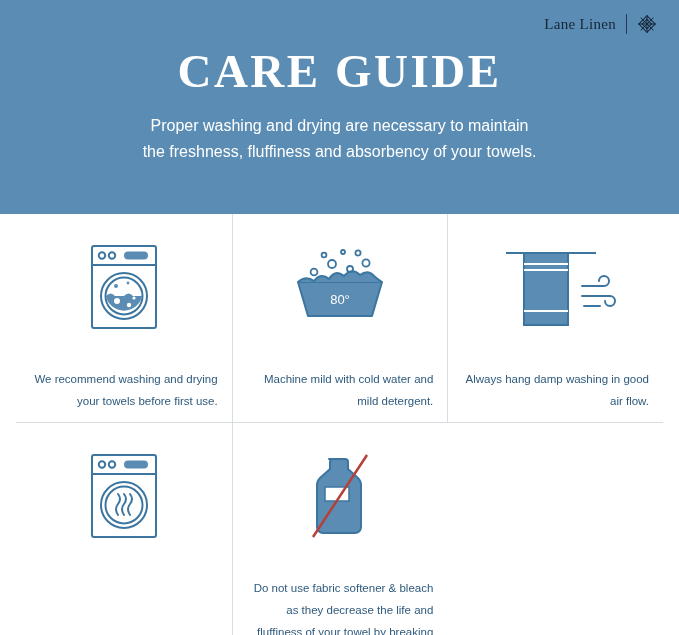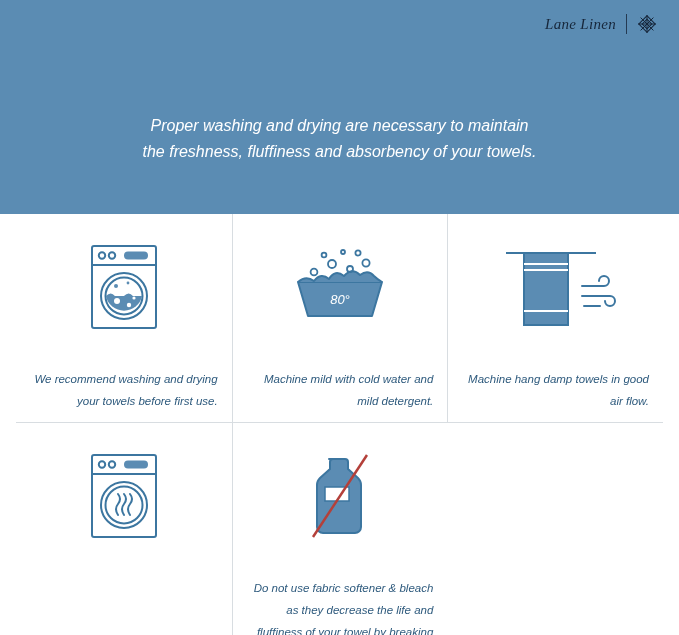--- a/index.html
+++ b/index.html
@@ -11,21 +11,20 @@
     height: 635px;
     background: #ffffff;
     font-family: "Liberation Sans", sans-serif;
     overflow: hidden;
   }
   .page {
     position: relative;
     width: 679px;
     height: 635px;
     background: #ffffff;
-    font-style: italic;
   }
 
   
   .header {
     position: relative;
     width: 679px;
     height: 214px;
     background: #5b8cb3;
     box-sizing: border-box;
   }
@@ -134,20 +133,21 @@
             <rect x="6.6" y="6.6" width="6.8" height="6.8" transform="rotate(45 10 10)"></rect>
             <line x1="10" y1="1" x2="10" y2="19"></line>
             <line x1="1" y1="10" x2="19" y2="10"></line>
             <line x1="3.6" y1="3.6" x2="16.4" y2="16.4"></line>
             <line x1="16.4" y1="3.6" x2="3.6" y2="16.4"></line>
           </g>
         </svg>
       </div>
     </div>
 
+    <div class="title">CARE GUIDE</div>
 
     <div class="subtitle">
       <span>Proper washing and drying are necessary to maintain</span>
       <span>the freshness, fluffiness and absorbency of your towels.</span>
     </div>
   </div>
 
   <div class="grid">
 
     <div class="cell bb">
@@ -206,21 +206,21 @@
           <line x1="38" y1="26" x2="82" y2="26" stroke="#ffffff" stroke-width="2"></line>
           <line x1="38" y1="32" x2="82" y2="32" stroke="#ffffff" stroke-width="2"></line>
           <line x1="38" y1="73" x2="82" y2="73" stroke="#ffffff" stroke-width="2"></line>
           <g stroke="#3c76a0" stroke-width="2" fill="none" stroke-linecap="round">
             <path d="M96 48 h22 a5 5 0 1 0 -5 -5"></path>
             <path d="M96 58 h28 a5 5 0 1 1 -5 5"></path>
             <path d="M98 68 h16"></path>
           </g>
         </svg>
       </div>
-      <div class="caption">Machine hang damp towels in good air flow.</div>
+      <div class="caption">Always hang damp washing in good air flow.</div>
     </div>
 
     <div class="cell">
       <div class="icon-wrap">
         <svg width="92" height="100" viewBox="0 0 92 100">
           <g stroke="#3c76a0" stroke-width="2" fill="none">
             <rect x="14" y="8" width="64" height="82" rx="2"></rect>
             <line x1="14" y1="27" x2="78" y2="27"></line>
             <circle cx="24" cy="17.5" r="3.2"></circle>
             <circle cx="34" cy="17.5" r="3.2"></circle>

